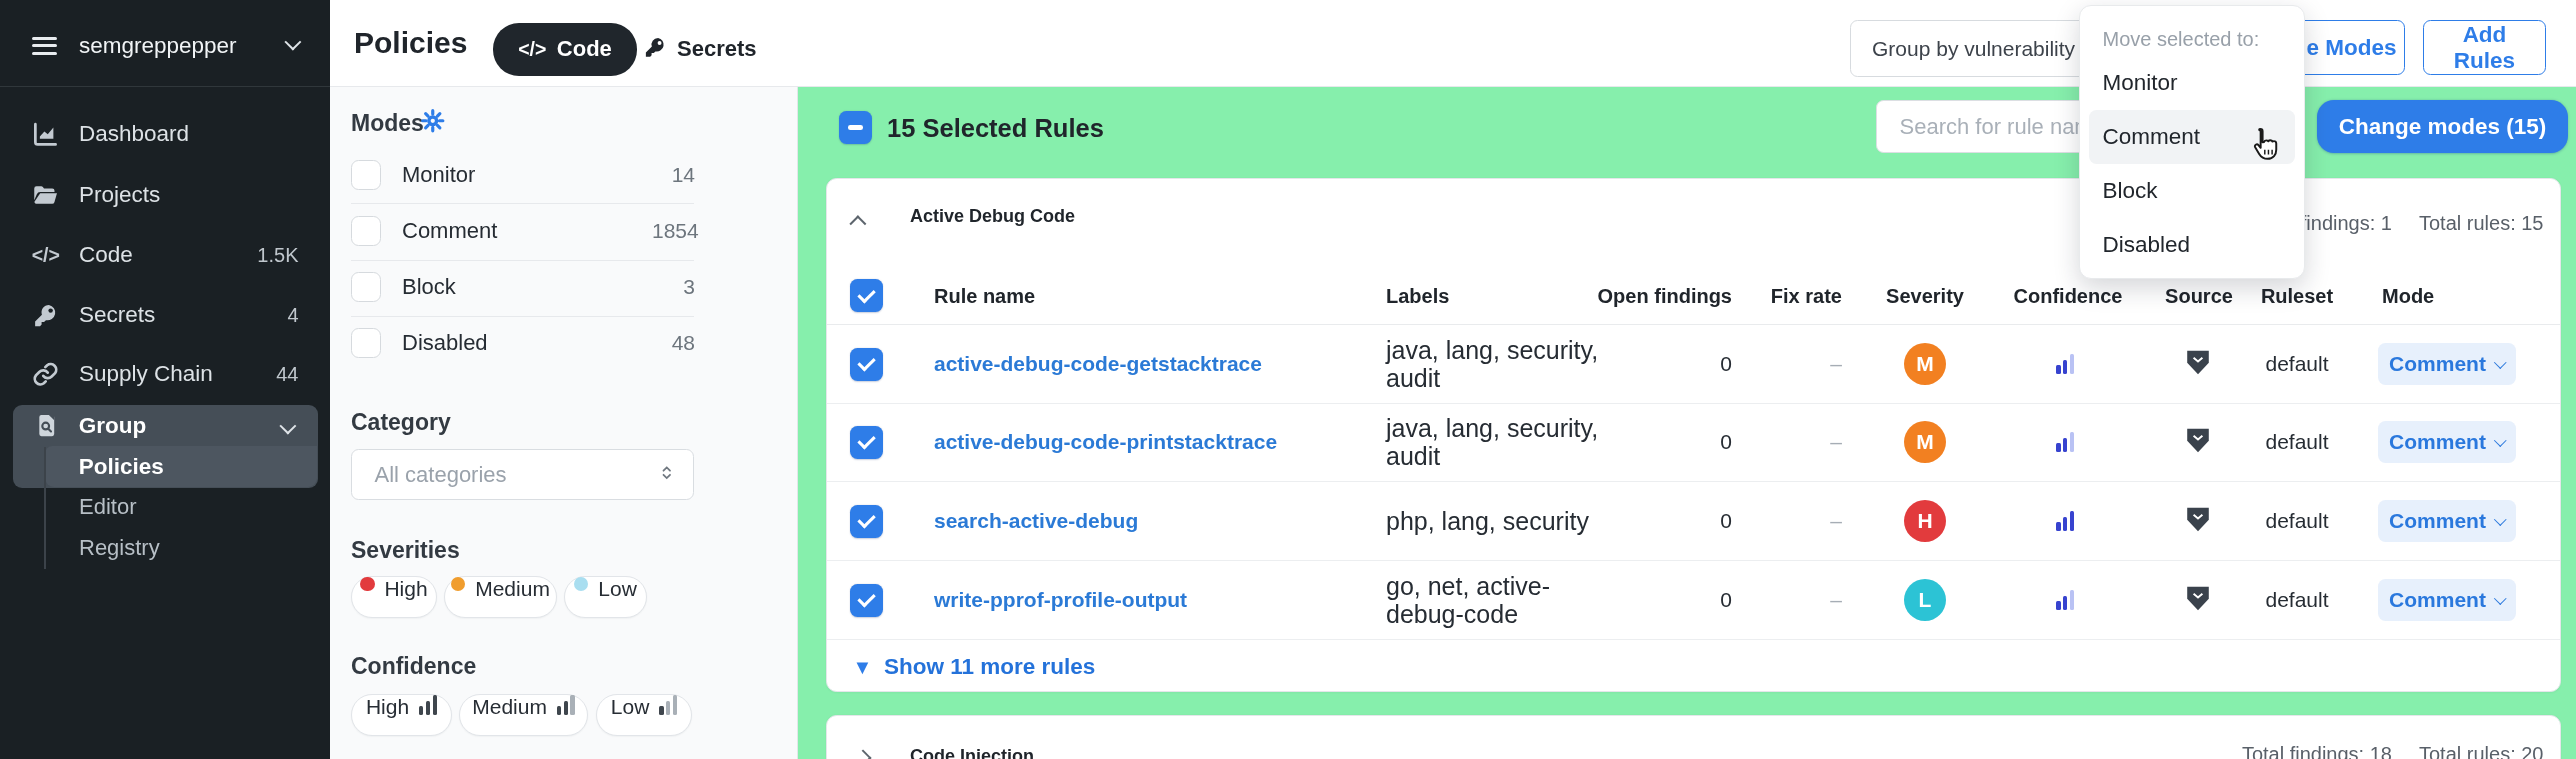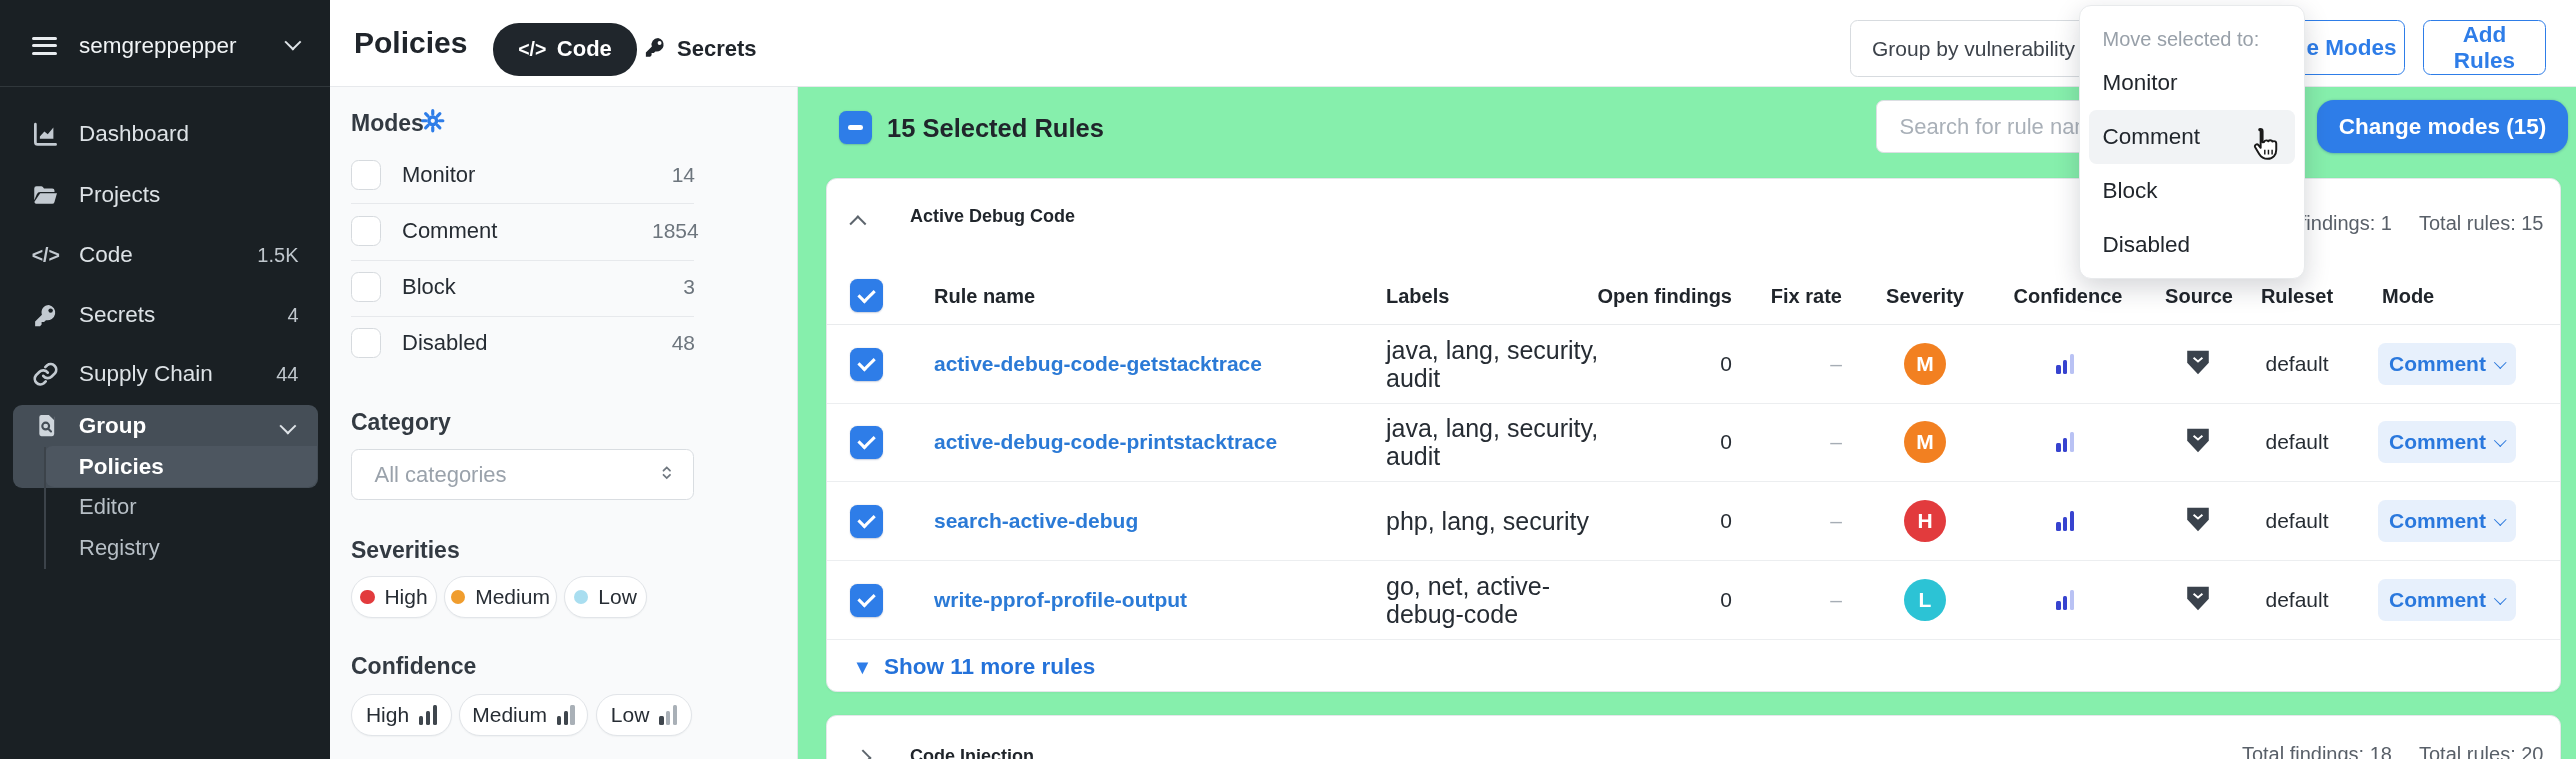--- a/index.html
+++ b/index.html
@@ -49,21 +49,21 @@
   .f-sep{position:absolute;left:351px;width:343px;height:0.8px;background:#e7e9ec;}
   .cb{box-sizing:border-box;display:flex;align-items:center;justify-content:center;border-radius:7.5px;}
   .cb.empty{width:30px;height:30px;background:#fff;border:1.5px solid #d6dade;}
   .cb.blue{width:33px;height:33px;background:#2e7de8;box-shadow:0 0.8px 1.5px rgba(30,60,120,.25);}
   .cb.blue.checked::after{content:"";width:12.8px;height:6.8px;border-left:3.8px solid #fff;border-bottom:3.8px solid #fff;transform:rotate(-45deg) translate(0.8px,-1.5px);}
   .cb.blue.indet::after{content:"";width:15px;height:4.5px;background:#fff;border-radius:2.3px;}
   .select-box{position:absolute;left:351px;top:449px;width:343px;height:51px;background:#fff;border:1.5px solid #d9dde1;border-radius:7.5px;
               box-sizing:border-box;display:flex;align-items:center;justify-content:space-between;padding:0 16.5px 0 22.5px;}
   .select-box .ph{font-size:22px;color:#9aa2ab;}
   .pill{position:absolute;height:42px;background:#fff;border:1.5px solid #e2e5e9;border-radius:21px;box-sizing:border-box;
-        display:flex;align-items:center;justify-content:center;gap:9.8px;box-shadow:0 0.8px 1.5px rgba(20,30,40,.05);}
+        display:flex;align-items:flex-start;justify-content:center;gap:9.8px;box-shadow:0 0.8px 1.5px rgba(20,30,40,.05);}
   .pill .lbl{font-size:21px;color:#272d34;}
   .dot{width:14.3px;height:14.3px;border-radius:50%;}
   .dot[data-sev="high"]{background:#e23b3d;}
   .dot[data-sev="medium"]{background:#f09d2e;}
   .dot[data-sev="low"]{background:#a9def0;}
   .bars{display:flex;align-items:flex-end;gap:2.3px;}
   .bars span{width:4.5px;border-radius:1.5px;}
   .bars .b1{height:9px;}.bars .b2{height:14.3px;}.bars .b3{height:20px;}
   .fbars span{background:#3f464d;}
   .fbars[data-conf="medium"] .b3{background:#a9b0b7;}

